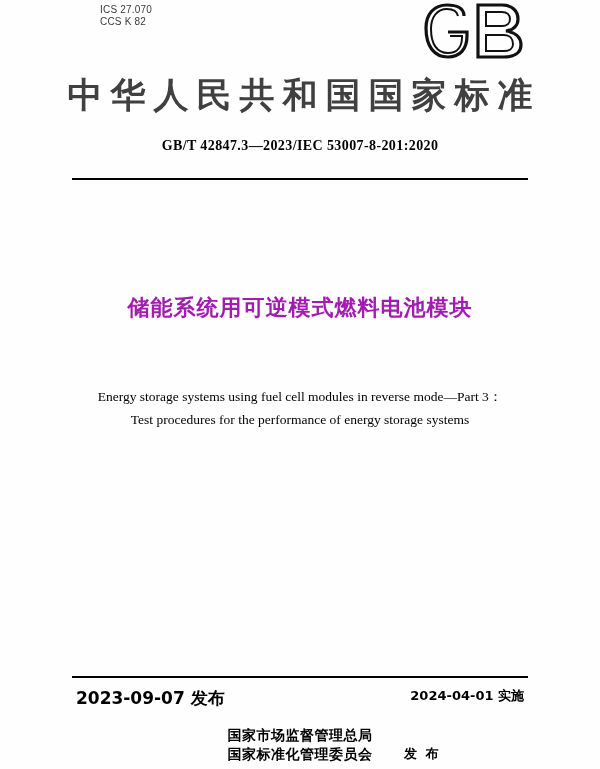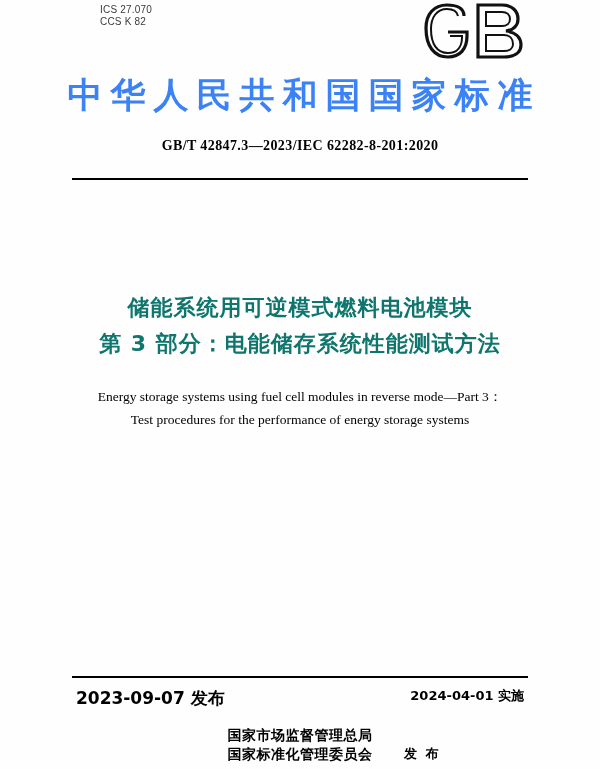--- a/index.html
+++ b/index.html
@@ -49,21 +49,21 @@
   .cn-title {
     position: absolute;
     left: 0; right: 0;
     top: 72px;
     text-align: center;
     font-family: "DejaVu Sans", sans-serif;
     font-weight: bold;
     font-size: 35px;
     letter-spacing: 8px;
     text-indent: 8px;
-    color: #3b82f6;
+    color: #404040;
   }
 
   
   .std-no {
     position: absolute;
     left: 0; right: 0;
     top: 138px;
     text-align: center;
     font-family: "Liberation Serif", serif;
     font-weight: bold;
@@ -91,21 +91,21 @@
   .main-title {
     position: absolute;
     left: 0; right: 0;
     top: 290px;
     text-align: center;
     font-family: "DejaVu Sans", sans-serif;
     font-weight: bold;
     font-size: 22px;
     line-height: 36px;
     letter-spacing: 1px;
-    color: #0f766e;
+    color: #a21caf;
   }
 
   
   .en-title {
     position: absolute;
     left: 60px;
     right: 60px;
     top: 385px;
     text-align: center;
     font-family: "Liberation Serif", serif;
@@ -188,27 +188,26 @@
         <path d="M58 3 L82 3 C92 3, 98 9, 98 17 C98 24, 93 28, 86 29 C95 30, 101 35, 101 43 C101 51, 94 55, 84 55 L58 55 Z" stroke-width="3.2"></path>
 
         <path d="M66 10 L82 10 C87 10, 90 13, 90 17 C90 21, 87 24, 82 24 L66 24 Z" stroke-width="2"></path>
         <path d="M66 33 L84 33 C90 33, 93 37, 93 42 C93 46, 90 49, 84 49 L66 49 Z" stroke-width="2"></path>
       </g>
     </svg>
   </div>
 
   <div class="cn-title">中华人民共和国国家标准</div>
 
-  <div class="std-no">GB/T 42847.3—2023/IEC 62282-8-201:2020</div>
+  <div class="std-no">GB/T 42847.3—2023/IEC 53007-8-201:2020</div>
 
   <div class="rule-top"></div>
 
   <div class="main-title">
     <div>储能系统用可逆模式燃料电池模块</div>
-    <div>第 3 部分：电能储存系统性能测试方法</div>
   </div>
 
   <div class="en-title">
     <div>Energy storage systems using fuel cell modules in reverse mode—Part 3：</div>
     <div>Test procedures for the performance of energy storage systems</div>
   </div>
 
 
   <div class="rule-bottom"></div>
 

